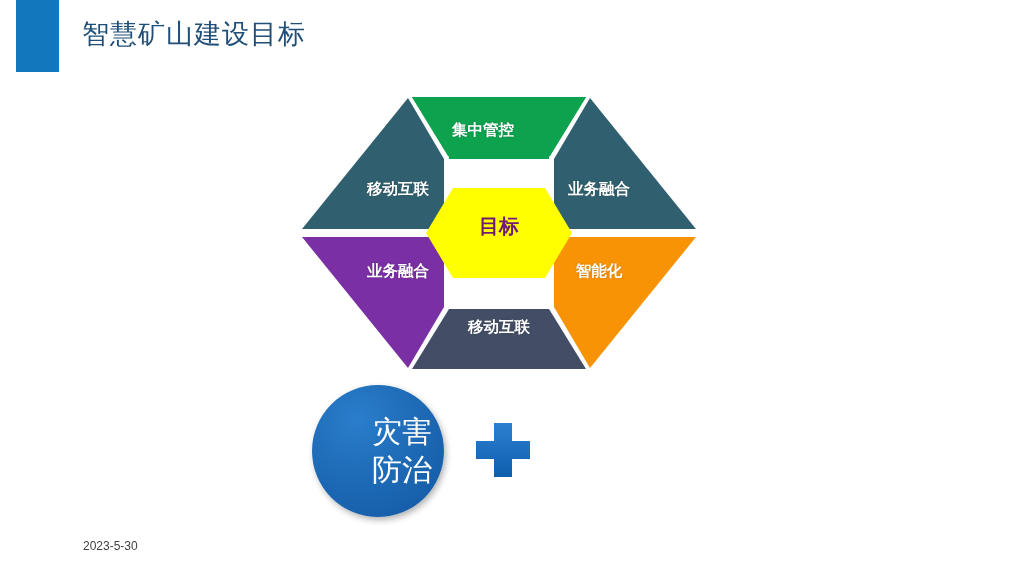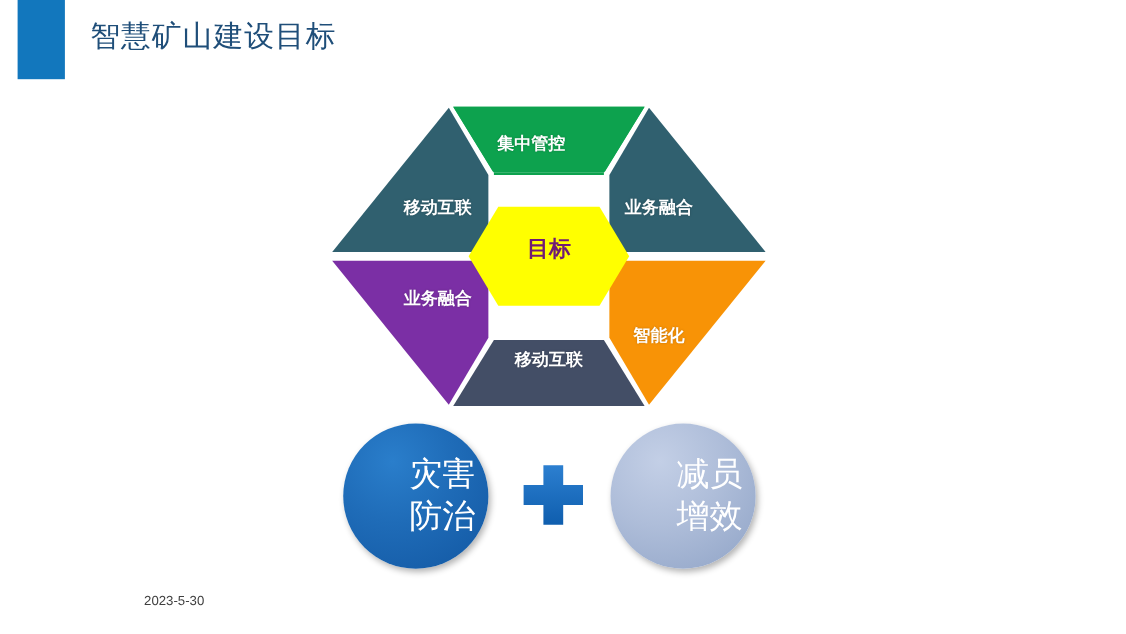--- a/index.html
+++ b/index.html
@@ -74,21 +74,21 @@
     text-shadow: 0 0 2px rgba(0,0,0,0.25);
     pointer-events: none;
   }
   #seg-label-top      { left: 132px; top: 27px;  width: 110px; }
   #seg-label-topright { left: 253px; top: 86px;  width: 100px; }
   #seg-label-botright { left: 253px; top: 168px; width: 100px; }
   #seg-label-bottom   { left: 148px; top: 224px; width: 110px; }
   #seg-label-botleft  { left: 52px;  top: 168px; width: 100px; }
   #seg-label-topleft  { left: 52px;  top: 86px;  width: 100px; }
 
-  #seg-label-botright { color: #ffffff; margin-top: 34px; }
+  #seg-label-botright { color: #ffffff; }
 
   #hex-center-label {
     position: absolute;
     left: 148px;
     top: 120px;
     width: 110px;
     text-align: center;
     color: #701a75;
     font-size: 20px;
     font-weight: bold;
@@ -143,21 +143,20 @@
   #plus-icon svg { display: block; }
 
   
   #slide-date {
     position: absolute;
     left: 83px;
     top: 539px;
     font-size: 12px;
     color: #404040;
     font-family: "Liberation Sans", sans-serif;
-    margin-left: 48px;
   }
 </style>
 </head>
 <body>
 
 <div id="slide-header">
   <div id="title-accent-bar" style="background: rgb(18, 119, 189);"></div>
   <div id="slide-title" style="color: rgb(31, 78, 121);">智慧矿山建设目标</div>
 </div>
 
@@ -234,19 +233,15 @@
       <defs>
         <linearGradient id="plusGrad" x1="0" y1="0" x2="0" y2="1">
           <stop offset="0%" stop-color="#2c7fd0"></stop>
           <stop offset="100%" stop-color="#0f5eae"></stop>
         </linearGradient>
       </defs>
       <polygon points="26,7 44,7 44,25 62,25 62,43 44,43 44,61 26,61 26,43 8,43 8,25 26,25" fill="url(#plusGrad)"></polygon>
     </svg>
   </div>
 
-  <div class="outcome-circle" id="outcome-circle-right">
-    <div class="outcome-text">减员
-增效</div>
-  </div>
 </div>
 
 <div id="slide-date">2023-5-30</div>
 
 </body></html>

